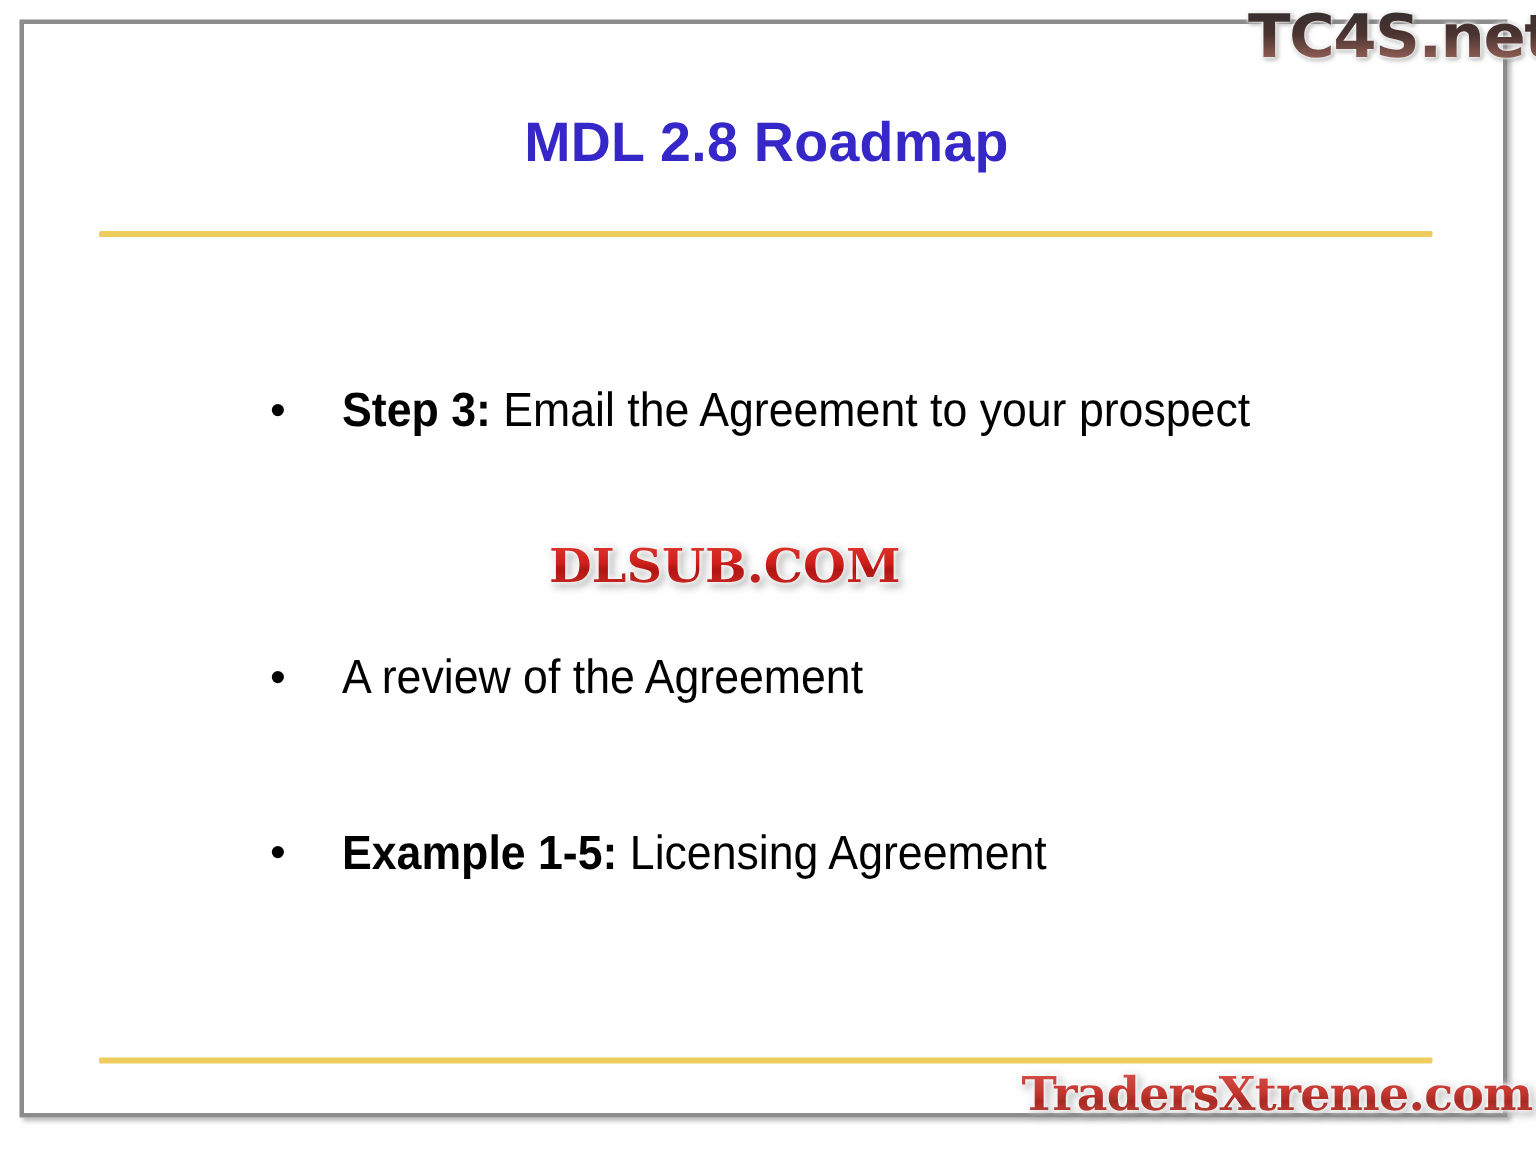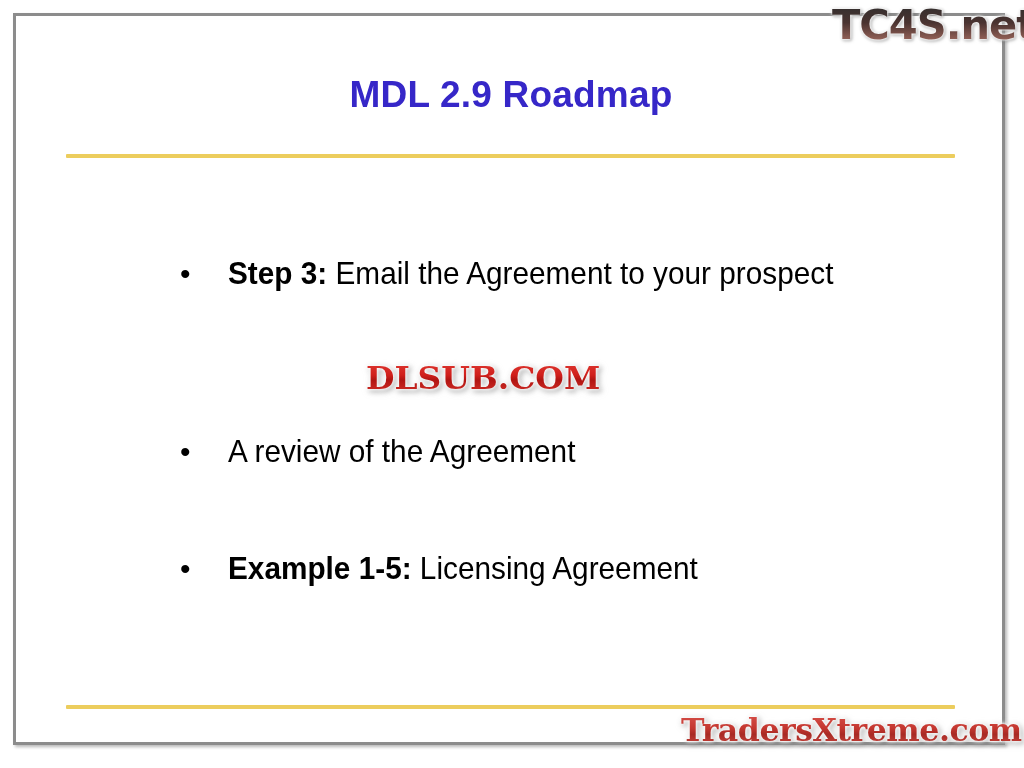--- a/index.html
+++ b/index.html
@@ -163,21 +163,21 @@
     filter: drop-shadow(0 0 1.4px #ffffff) drop-shadow(0 0 2px #ffffff) drop-shadow(2px 2px 2px rgba(110,110,110,0.5));
   }
 </style>
 </head>
 <body>
 
 <div id="slide">
 
   <div id="frame"></div>
 
-  <div id="title">MDL 2.9 Roadmap</div>
+  <div id="title">MDL 2.8 Roadmap</div>
 
   <div class="rule" id="rule-top"></div>
   <div class="rule" id="rule-bottom"></div>
 
   <div id="body">
 
     <div class="bullet-row" id="bullet-1">
       <span class="dot">•</span>
       <span class="txt"><span class="lead">Step 3:</span><span>  Email the Agreement to your prospect</span></span>
     </div>

